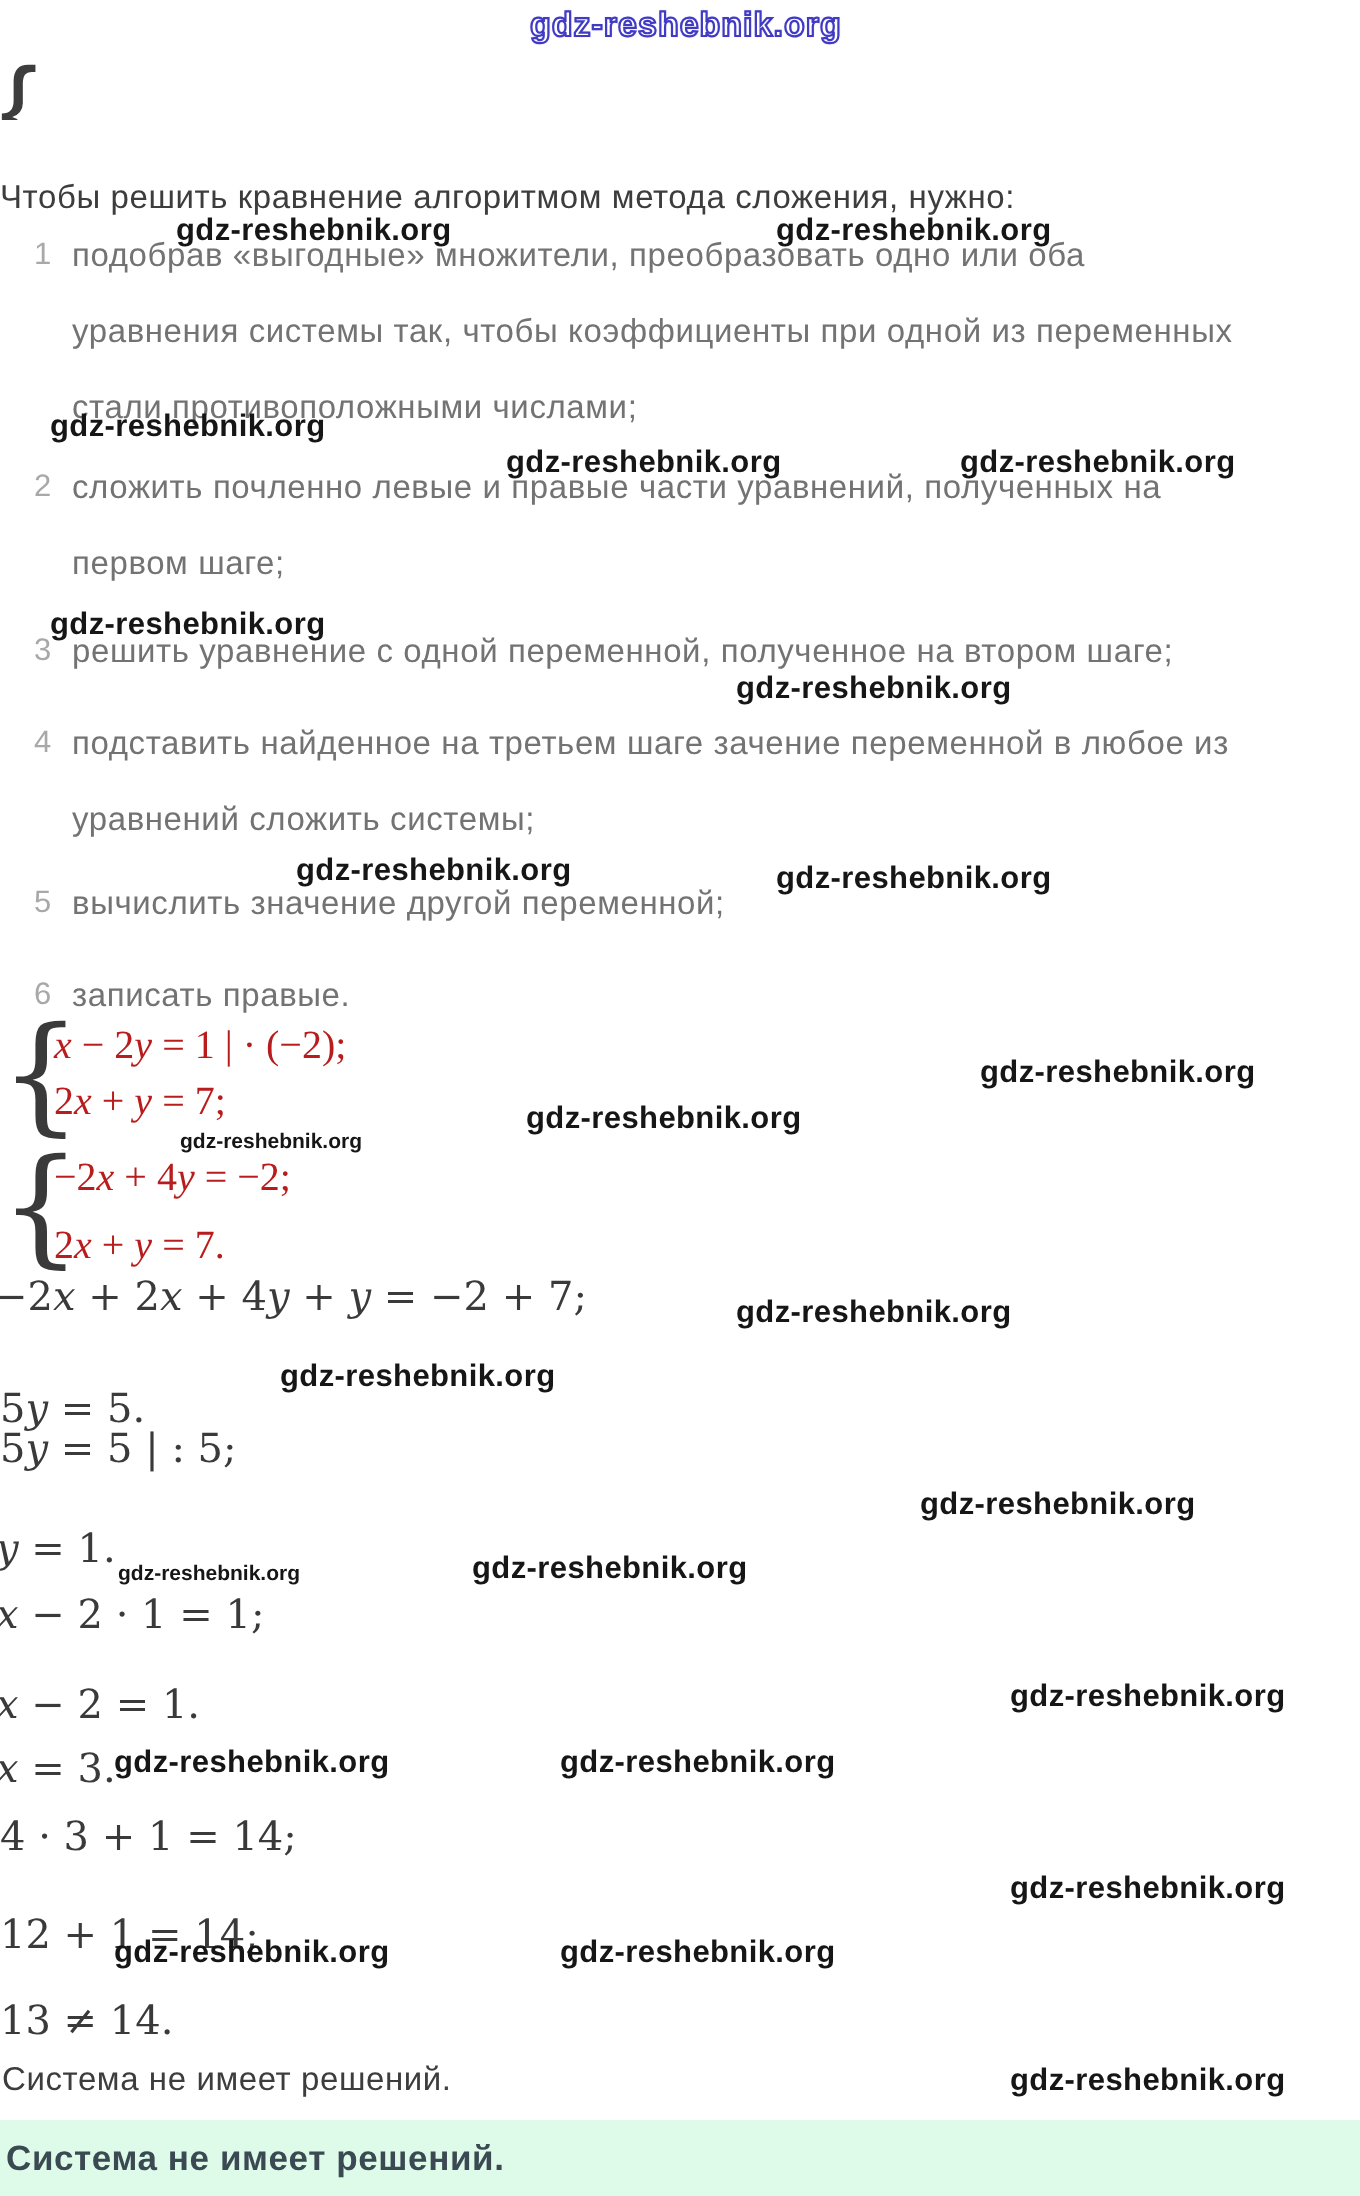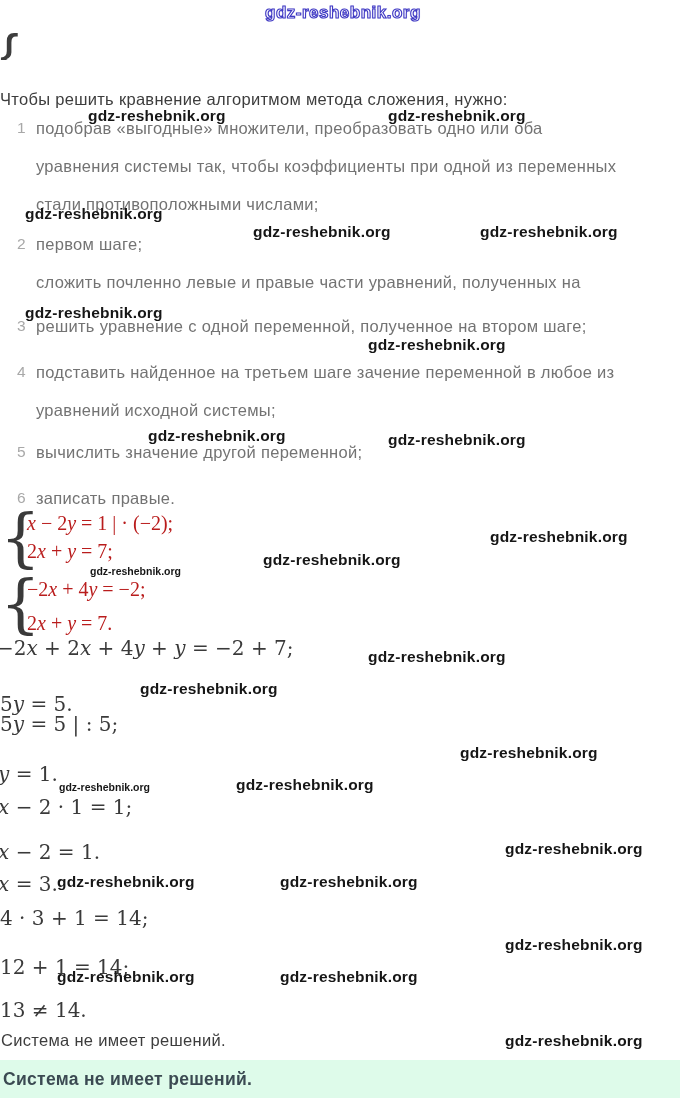--- a/index.html
+++ b/index.html
@@ -57,33 +57,33 @@
 
   <div class="step" style="top:118px;">
     <span class="num">1</span>
     <div class="sline">подобрав «выгодные» множители, преобразовать одно или оба</div>
     <div class="sline">уравнения системы так, чтобы коэффициенты при одной из переменных</div>
     <div class="sline">стали противоположными числами;</div>
   </div>
 
   <div class="step" style="top:234px;">
     <span class="num">2</span>
+    <div class="sline">сложить почленно левые и правые части уравнений, полученных на</div>
     <div class="sline">первом шаге;</div>
-    <div class="sline">сложить почленно левые и правые части уравнений, полученных на</div>
   </div>
 
   <div class="step" style="top:316px;">
     <span class="num">3</span>
     <div class="sline">решить уравнение с одной переменной, полученное на втором шаге;</div>
   </div>
 
   <div class="step" style="top:362px;">
     <span class="num">4</span>
     <div class="sline">подставить найденное на третьем шаге зачение переменной в любое из</div>
-    <div class="sline">уравнений исходной системы;</div>
+    <div class="sline">уравнений сложить системы;</div>
   </div>
 
   <div class="step" style="top:442px;">
     <span class="num">5</span>
     <div class="sline">вычислить значение другой переменной;</div>
   </div>
 
   <div class="step" style="top:488px;">
     <span class="num">6</span>
     <div class="sline">записать правые.</div>

